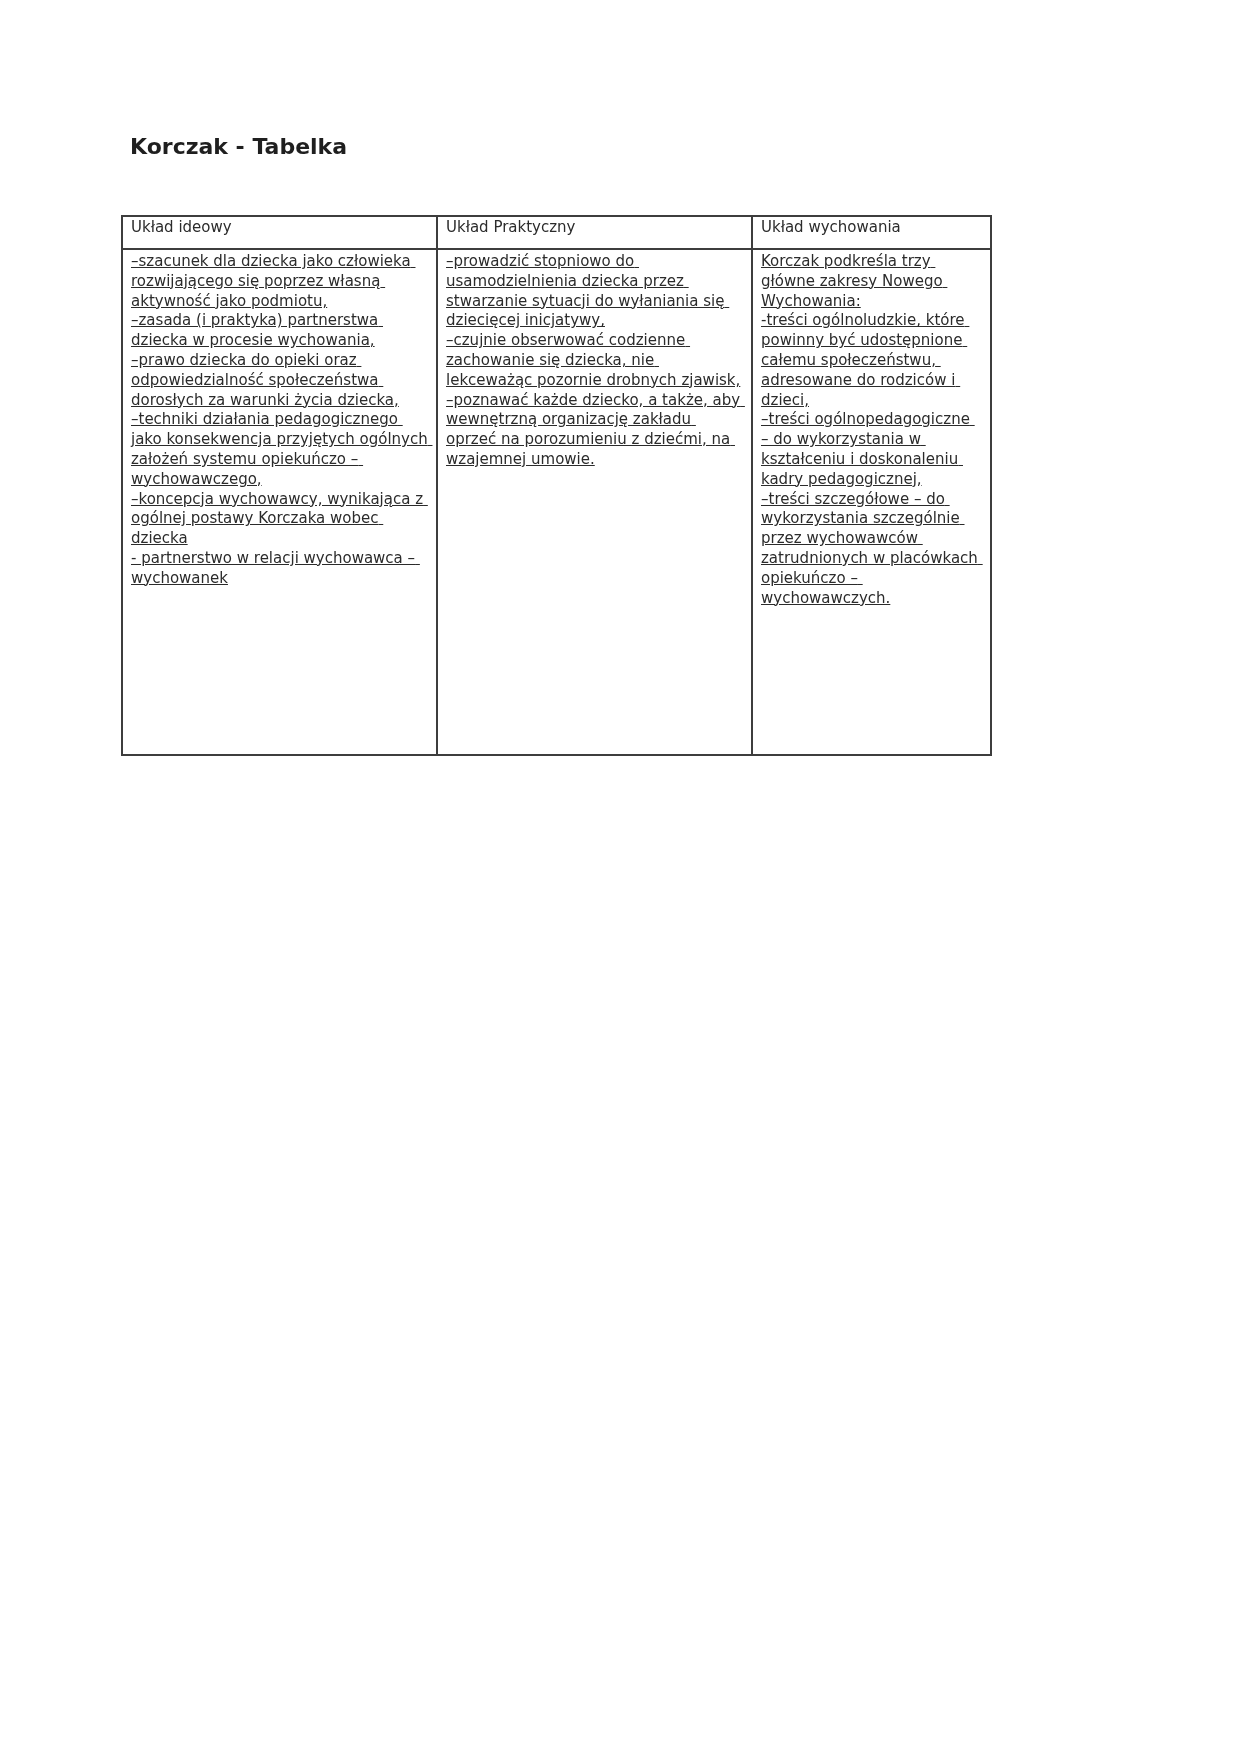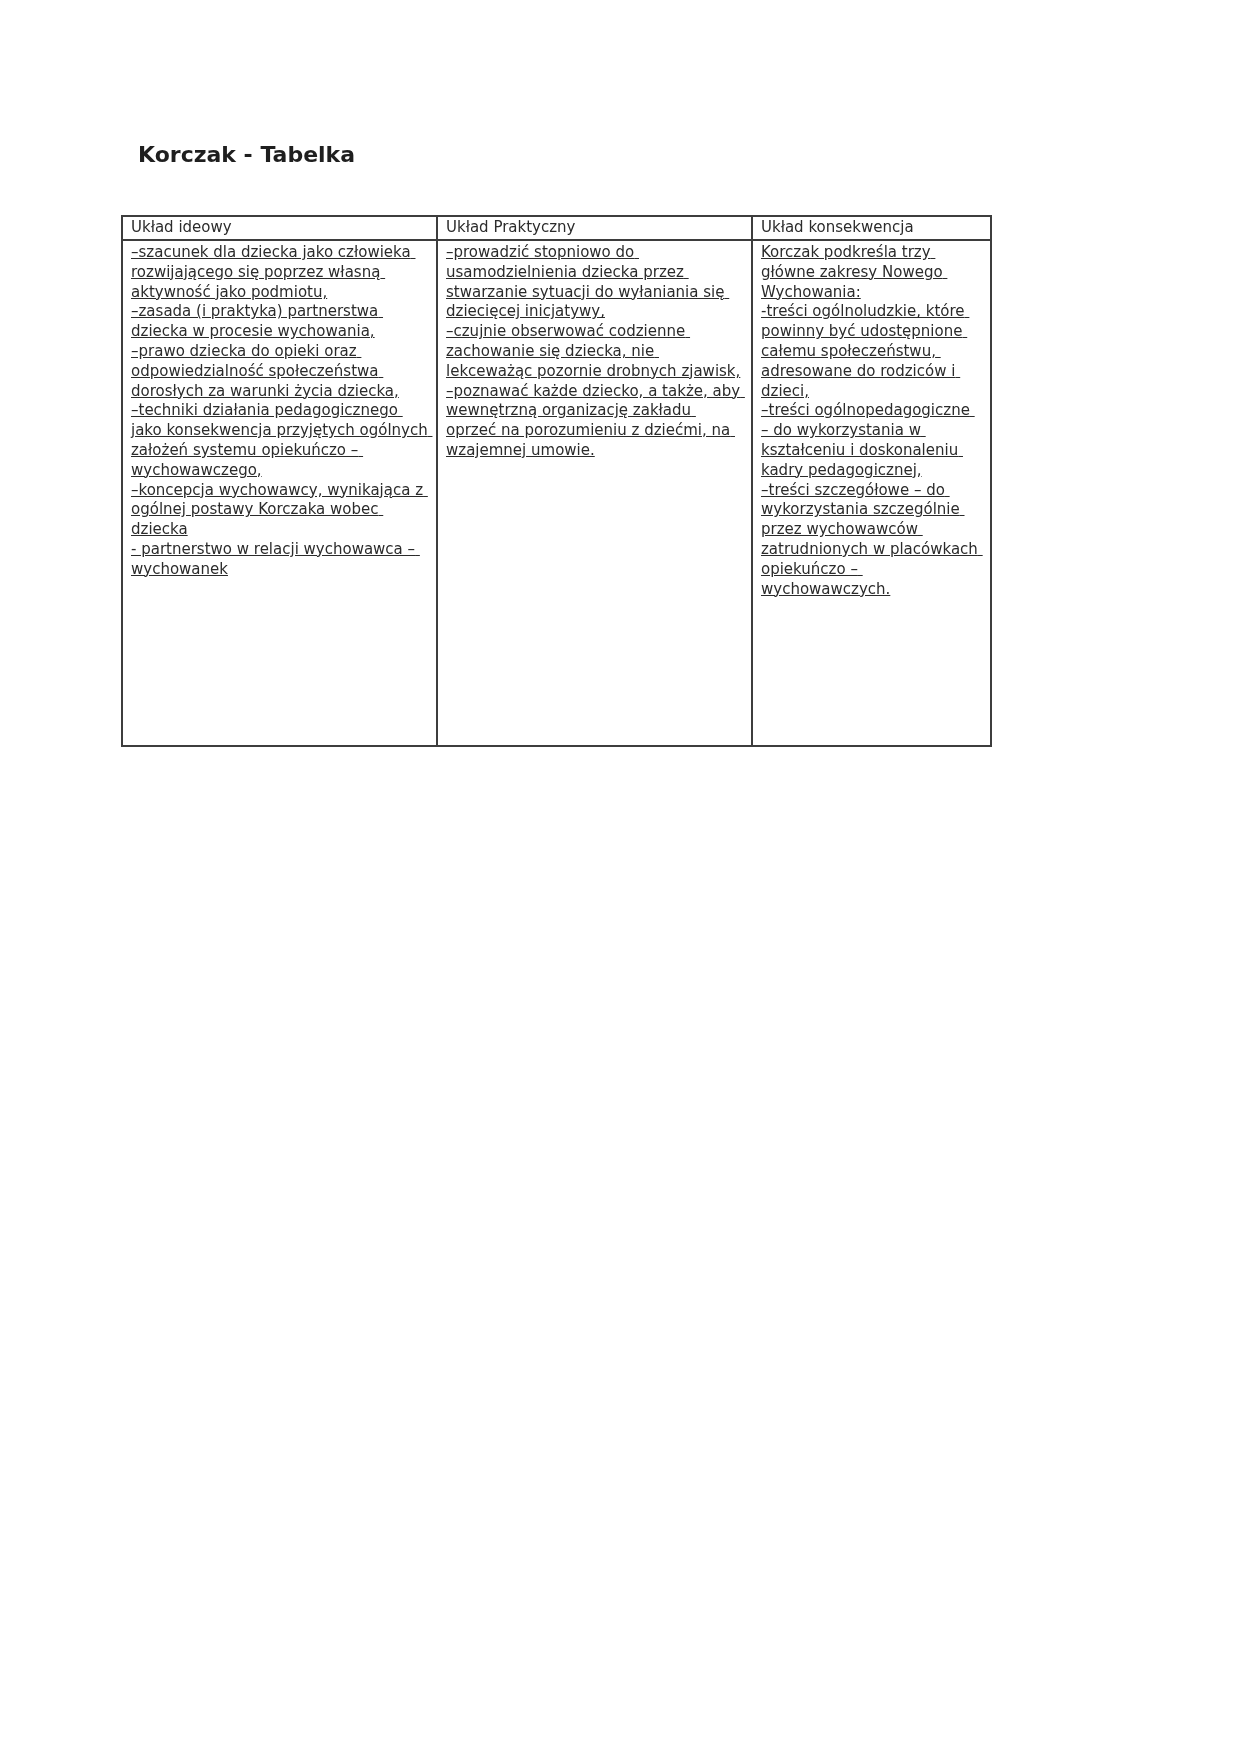--- a/index.html
+++ b/index.html
@@ -13,21 +13,21 @@
     height: 1754px;
     background: #ffffff;
     font-family: "DejaVu Sans", "Liberation Sans", sans-serif;
     color: #2b2b2b;
     overflow: hidden;
   }
   .doc-title {
     position: absolute;
     left: 130px;
     top: 134px;
-    margin: 8px;
+    margin: 0;
     font-size: 22px;
     font-weight: bold;
     color: #1f1f1f;
     letter-spacing: 0;
   }
   table.grid {
     position: absolute;
     left: 121px;
     top: 215px;
     width: 869px;
@@ -45,21 +45,21 @@
     padding: 2px 8px 6px 8px;
     font-size: 15px;
     line-height: 1.32;
     font-weight: normal;
     white-space: pre-wrap;
     word-wrap: break-word;
   }
   table.grid th {
     height: 20px;
     padding-top: 1px;
-    padding-bottom: 1px;
+    padding-bottom: 10px;
     white-space: nowrap;
     overflow: hidden;
   }
   table.grid td {
     height: 496px;
     text-decoration: underline;
   }
 </style>
 </head>
 <body>
@@ -71,21 +71,21 @@
   <table class="grid">
     <colgroup>
       <col class="c1">
       <col class="c2">
       <col class="c3">
     </colgroup>
     <thead>
       <tr>
         <th>Układ ideowy</th>
         <th>Układ Praktyczny</th>
-        <th>Układ konsekwencja</th>
+        <th>Układ wychowania</th>
       </tr>
     </thead>
     <tbody>
       <tr>
         <td>–szacunek dla dziecka jako człowieka rozwijającego się poprzez własną aktywność jako podmiotu,
 –zasada (i praktyka) partnerstwa dziecka w procesie wychowania,
 –prawo dziecka do opieki oraz odpowiedzialność społeczeństwa dorosłych za warunki życia dziecka,
 –techniki działania pedagogicznego jako konsekwencja przyjętych ogólnych założeń systemu opiekuńczo – wychowawczego,
 –koncepcja wychowawcy, wynikająca z ogólnej postawy Korczaka wobec dziecka
 - partnerstwo w relacji wychowawca – wychowanek</td>

